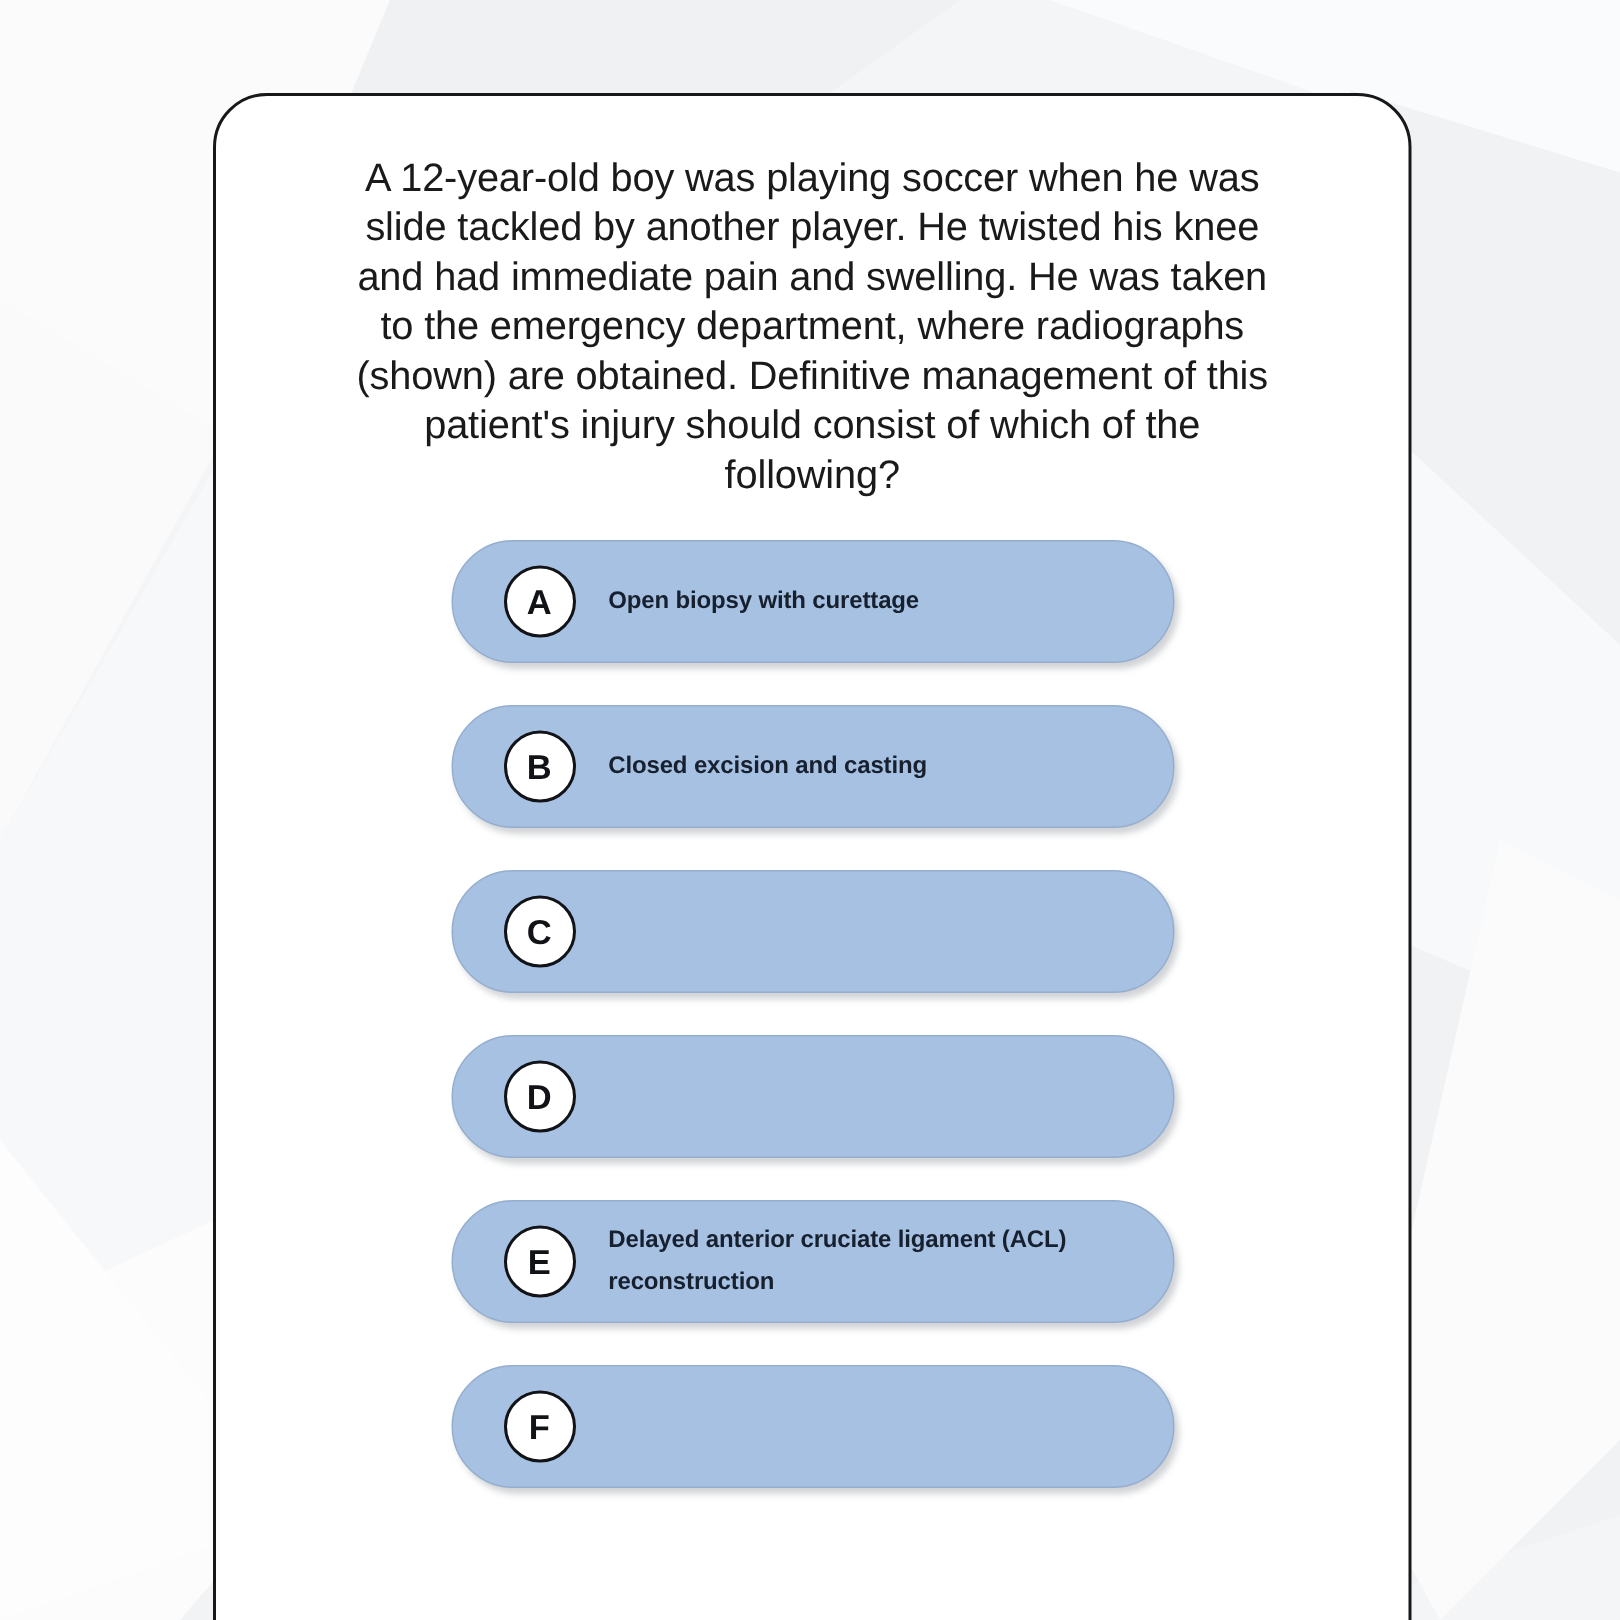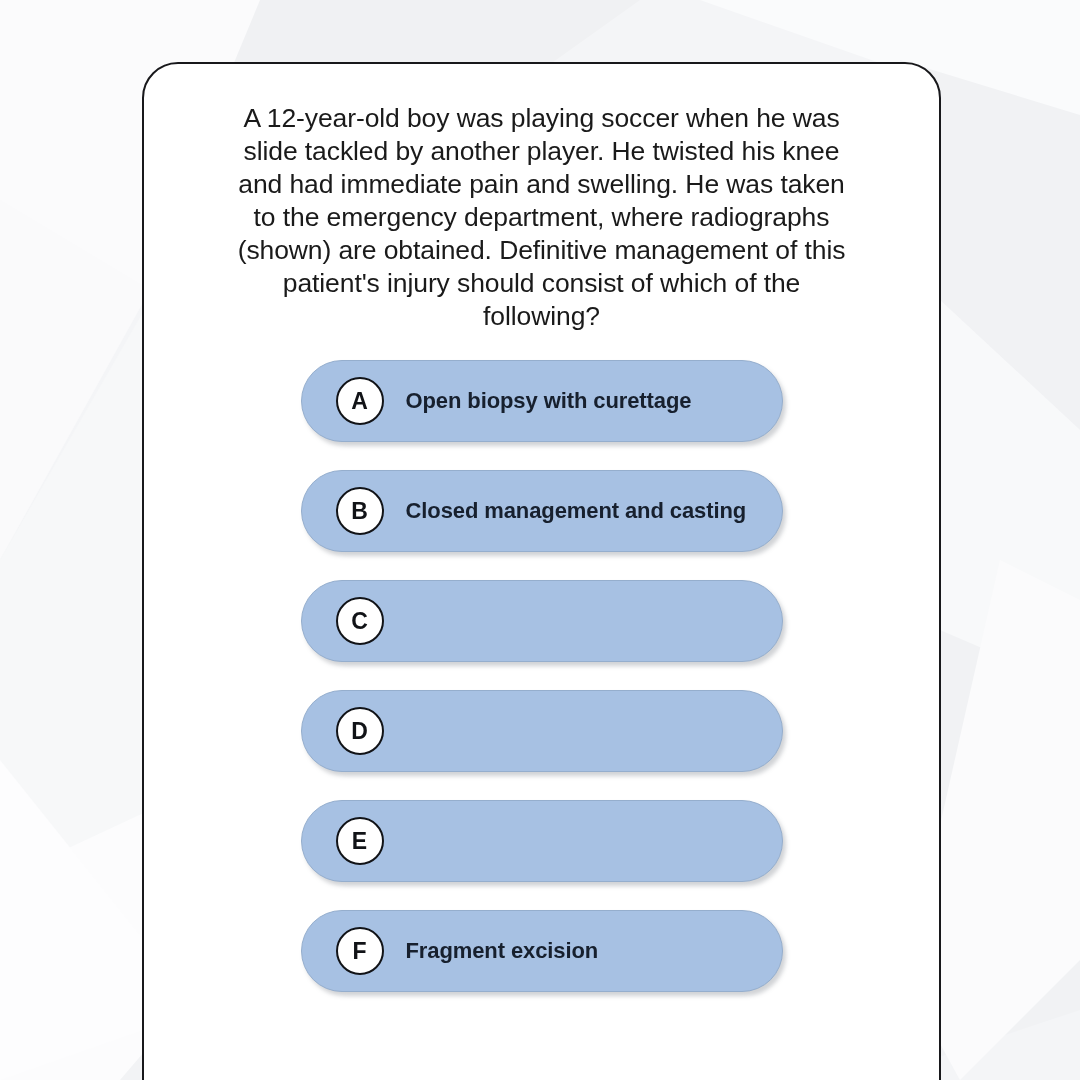--- a/index.html
+++ b/index.html
@@ -87,21 +87,21 @@
     display: flex;
     align-items: center;
     justify-content: center;
     font-size: 23px;
     font-weight: 700;
     color: #111317;
     line-height: 1;
   }
 
   .option-label {
-    font-size: 22px;
+    font-size: 16px;
     font-weight: 700;
     line-height: 28px;
     color: #17202e;
     letter-spacing: -0.1px;
   }
 </style>
 </head>
 <body>
 
 <svg id="bg-pattern" viewBox="0 0 1080 1080" preserveAspectRatio="none" aria-hidden="true">
@@ -127,34 +127,34 @@
 
   <div id="options-list">
 
     <div class="option-row">
       <div class="option-badge">A</div>
       <div class="option-label">Open biopsy with curettage</div>
     </div>
 
     <div class="option-row">
       <div class="option-badge">B</div>
-      <div class="option-label">Closed management and casting</div>
+      <div class="option-label">Closed excision and casting</div>
     </div>
 
     <div class="option-row">
       <div class="option-badge">C</div>
     </div>
 
     <div class="option-row">
       <div class="option-badge">D</div>
     </div>
 
     <div class="option-row">
       <div class="option-badge">E</div>
+      <div class="option-label">Delayed anterior cruciate ligament (ACL) reconstruction</div>
     </div>
 
     <div class="option-row">
       <div class="option-badge">F</div>
-      <div class="option-label">Fragment excision</div>
     </div>
 
   </div>
 </div>
 
 </body></html>

